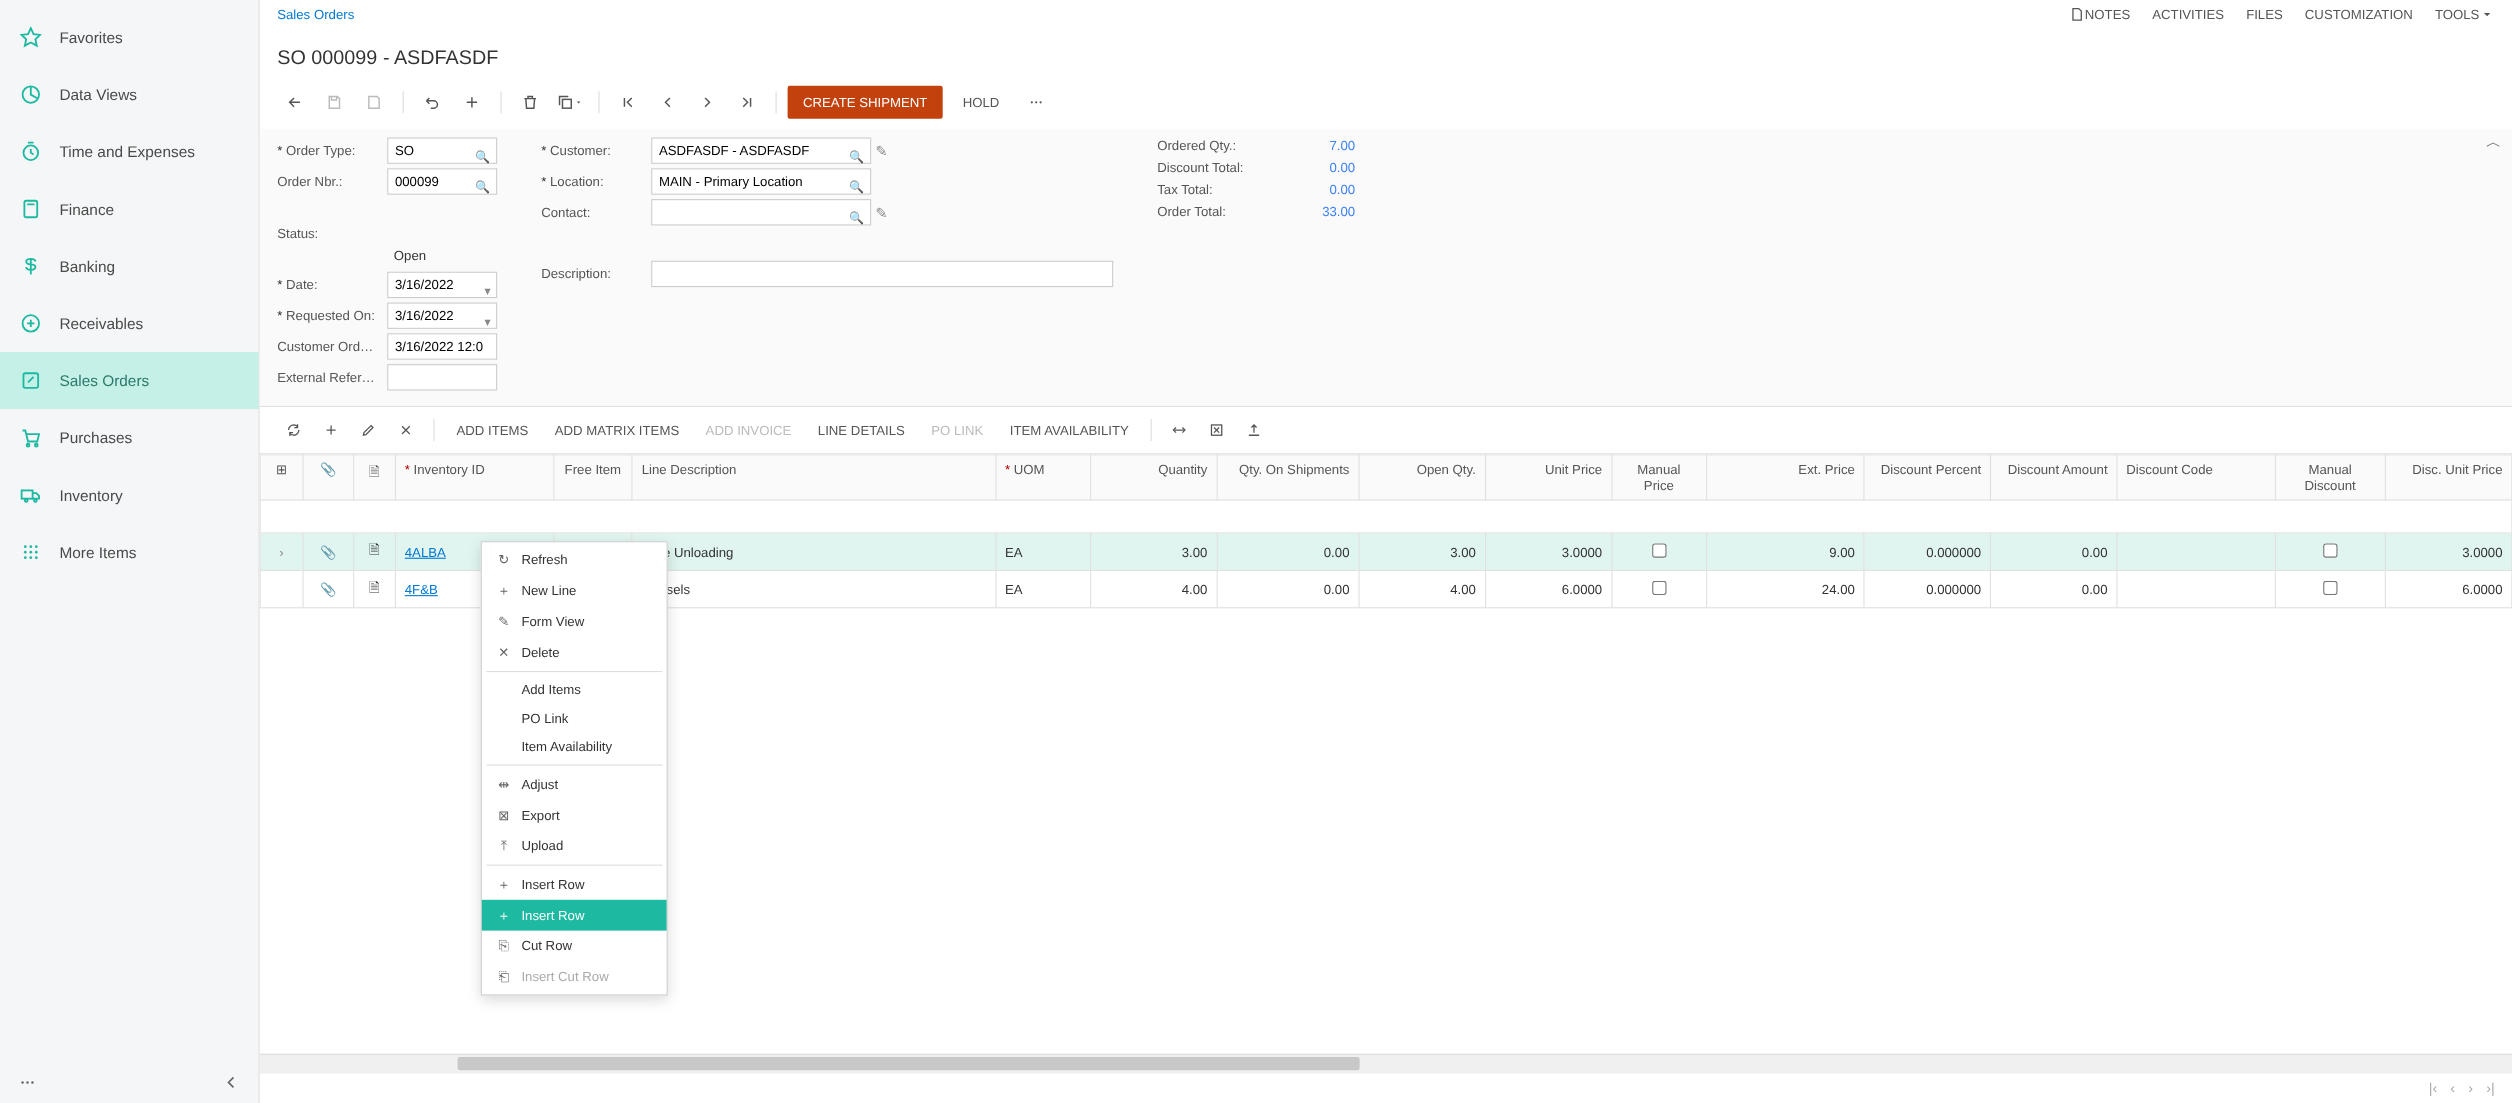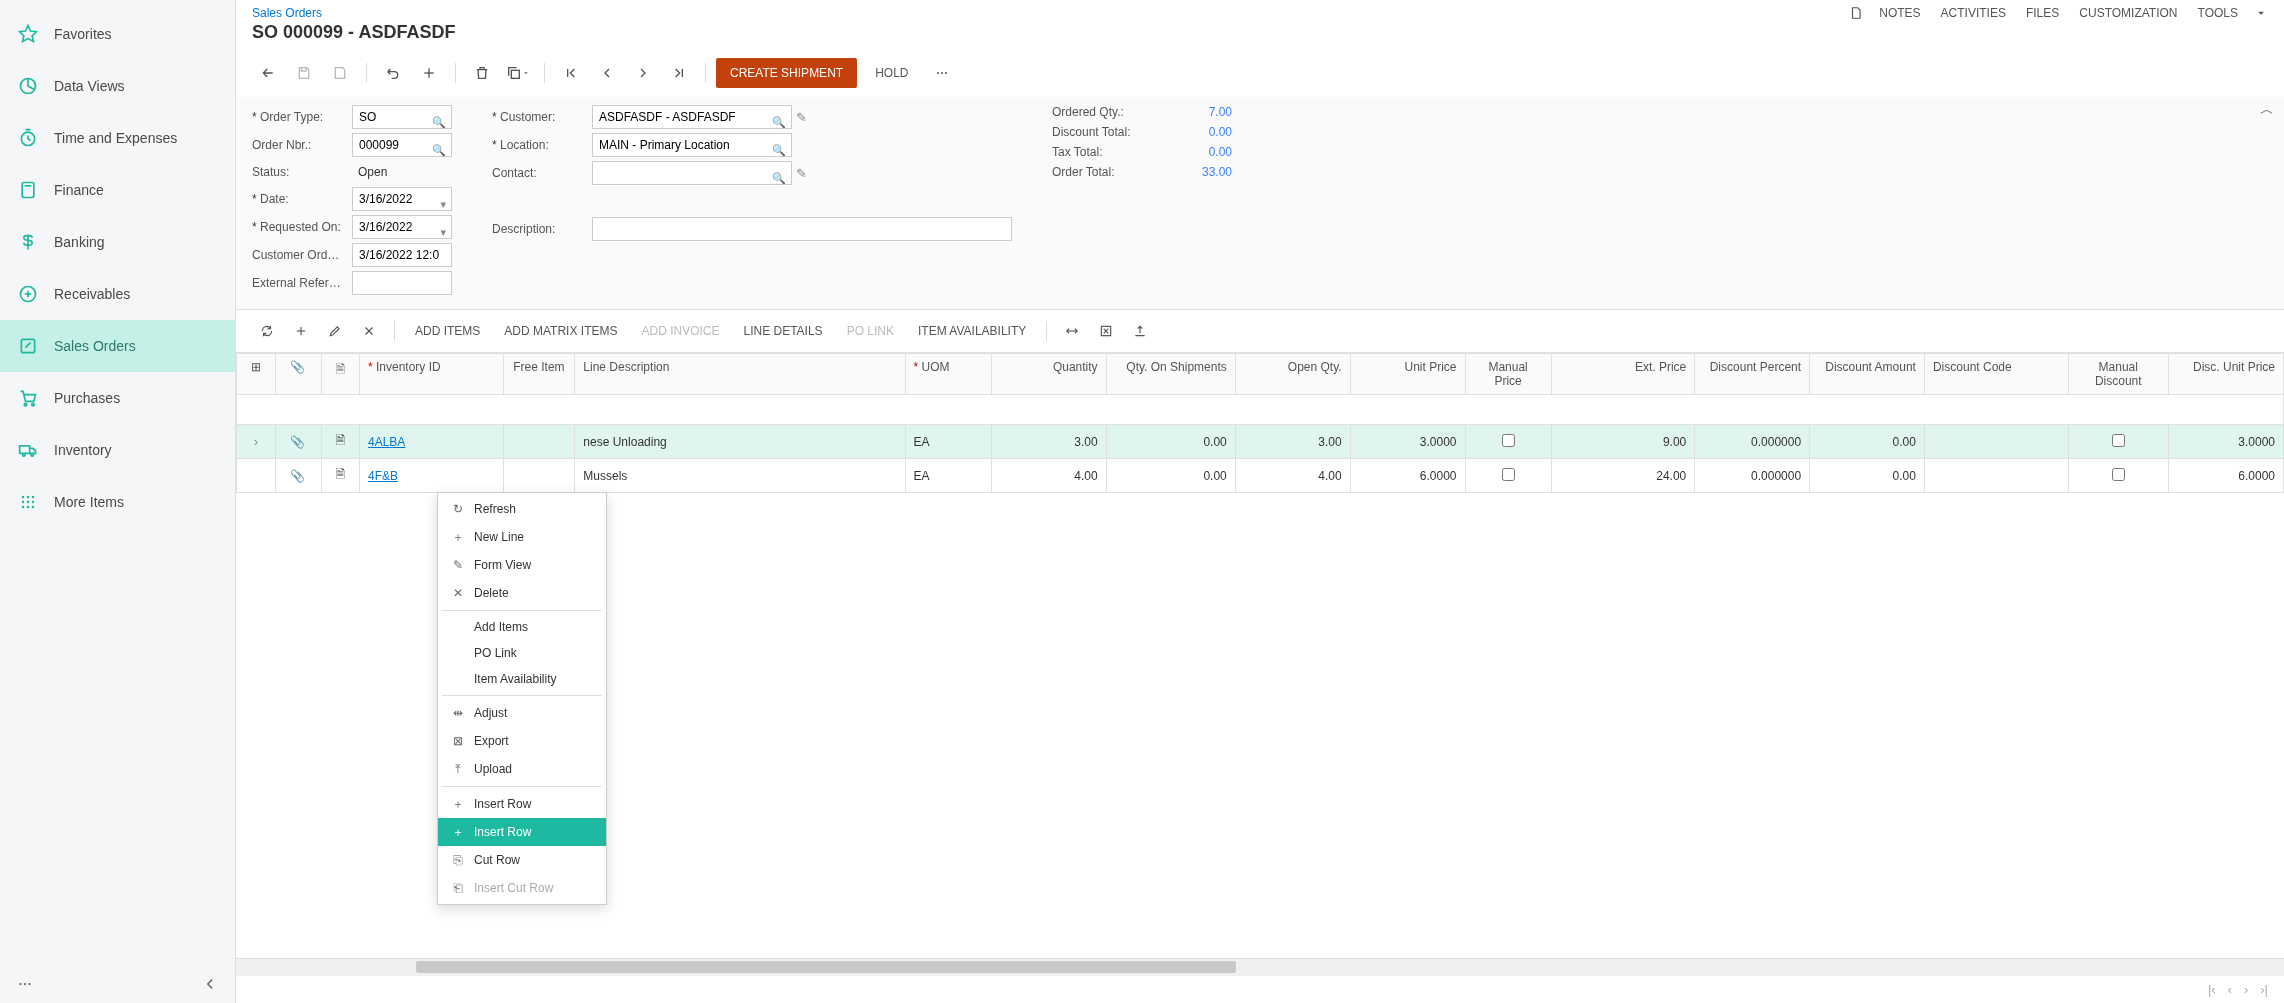--- a/index.html
+++ b/index.html
@@ -13,23 +13,23 @@
 .sidebar-footer { margin-top: auto; display: flex; justify-content: space-between; padding: 10px 16px; }
 .sidebar-footer .icon { cursor: pointer; color: #666; }
 
 
 .main { flex: 1; display: flex; flex-direction: column; overflow: hidden; min-width: 0; }
 
 
 .header { padding: 6px 16px; display: flex; justify-content: space-between; align-items: flex-start; }
 .header-left { display: flex; flex-direction: column; }
 .breadcrumb { color: #0078d4; font-size: 12px; margin-bottom: 2px; }
-.page-title { font-size: 18px; font-weight: 700; color: #333; }
+.page-title { font-size: 18px; font-weight: 400; color: #333; margin-top: 20px; }
 .header-right { display: flex; gap: 20px; align-items: center; font-size: 12px; color: #555; }
-.header-link { cursor: pointer; display: flex; align-items: center; gap: 16px; }
+.header-link { cursor: pointer; display: flex; align-items: center; gap: 0; }
 .header-link svg { width: 14px; height: 14px; }
 
 
 .toolbar { display: flex; align-items: center; gap: 4px; padding: 8px 16px; }
 .toolbar-btn { width: 32px; height: 32px; display: flex; align-items: center; justify-content: center; cursor: pointer; border-radius: 3px; color: #555; }
 .toolbar-btn.disabled { color: #bbb; cursor: default; }
 .toolbar-sep { width: 1px; height: 20px; background: #ddd; margin: 0 6px; }
 .primary-btn { background: #c2410c; color: #fff; padding: 8px 14px; border: none; cursor: pointer; font-size: 12px; font-weight: 500; border-radius: 2px; }
 .secondary-btn { background: transparent; padding: 8px 14px; border: none; cursor: pointer; font-size: 12px; color: #555; }
 
@@ -40,21 +40,21 @@
 .form-cols { display: flex; gap: 40px; }
 .form-col { display: flex; flex-direction: column; }
 .form-label { width: 100px; font-size: 12px; color: #555; text-align: left; padding-right: 8px; }
 .form-label.req::before { content: "* "; color: #333; }
 .form-input { width: 100px; height: 24px; padding: 2px 6px; border: 1px solid #ccc; font-size: 12px; background: #fff; }
 .form-input.wide { width: 200px; }
 .form-input.xwide { width: 420px; }
 .form-input-wrap { position: relative; display: flex; align-items: flex-end; }
 .form-input-icon { position: absolute; right: 6px; color: #888; font-size: 11px; pointer-events: none; }
 .form-edit-icon { margin-left: 4px; color: #888; cursor: pointer; font-size: 13px; }
-.form-static { font-size: 12px; color: #333; padding: 4px 6px; }
+.form-static { font-size: 12px; color: #333; padding: 4px 6px; margin-top: 40px; }
 .summary-row { display: flex; justify-content: space-between; width: 180px; margin-bottom: 6px; }
 .summary-label { font-size: 12px; color: #555; }
 .summary-val { font-size: 12px; color: #3b82f6; text-align: right; }
 
 
 .tabs { display: flex; padding: 0 16px; border-bottom: 1px solid #e0e0e0; }
 .tab { padding: 12px 14px; font-size: 12px; color: #777; cursor: pointer; border-bottom: 2px solid transparent; }
 .tab.active { color: #2196c4; border-bottom-color: #2196c4; font-weight: 500; }
 
 

